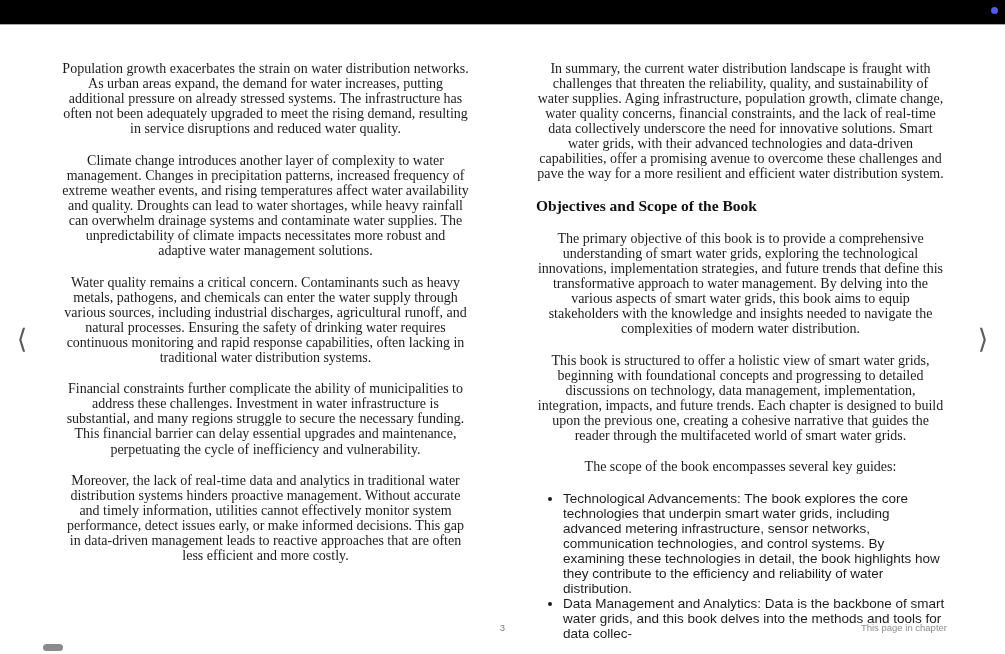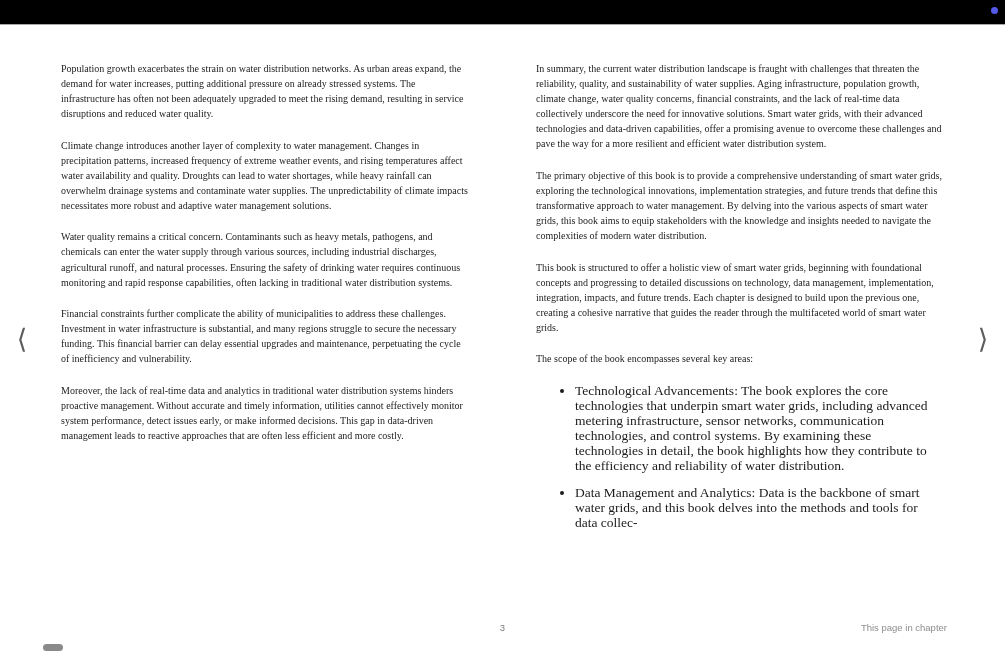--- a/index.html
+++ b/index.html
@@ -24,35 +24,35 @@
     background:var(--notification-dot);
   }
 
   .reading{
     position:absolute;top:61px;left:61px;width:883px;
     display:flex;gap:66px;
   }
   .col{flex:0 0 409px;width:409px;}
   .body-par{
     font-family:"Liberation Serif",serif;
-    font-size:10px;line-height:15.05px;color:var(--body-text);
-    margin:0 0 16.5px 0;text-align:left;
+    font-size:14px;line-height:15.05px;color:var(--body-text);
+    margin:0 0 16.5px 0;text-align:center;
   }
   .section-heading{
     font-family:"Liberation Serif",serif;
     font-size:15.5px;line-height:16px;font-weight:bold;color:#111;
     margin:0 0 17px 0;
   }
   ul.scope-list{
     margin:0;padding:0 0 0 27px;list-style:disc outside;
   }
   ul.scope-list li{
-    font-family:Liberation Serif, serif;
+    font-family:Liberation Sans, sans-serif;
     font-size:13.5px;line-height:15.05px;color:var(--body-text);
-    margin:12px;
+    margin:0;
   }
 
   .nav-btn{
     position:absolute;top:316px;width:28px;height:44px;
     background:transparent;border:none;cursor:pointer;
     display:flex;align-items:center;justify-content:center;
     font-family:"DejaVu Sans",sans-serif;font-size:27px;line-height:1;
     color:var(--nav-chevron);padding:0;
   }
   .nav-prev{left:8px;}
@@ -82,23 +82,24 @@
   <div class="col">
     <p class="body-par">Population growth exacerbates the strain on water distribution networks. As urban areas expand, the demand for water increases, putting additional pressure on already stressed systems. The infrastructure has often not been adequately upgraded to meet the rising demand, resulting in service disruptions and reduced water quality.</p>
     <p class="body-par">Climate change introduces another layer of complexity to water management. Changes in precipitation patterns, increased frequency of extreme weather events, and rising temperatures affect water availability and quality. Droughts can lead to water shortages, while heavy rainfall can overwhelm drainage systems and contaminate water supplies. The unpredictability of climate impacts necessitates more robust and adaptive water management solutions.</p>
     <p class="body-par">Water quality remains a critical concern. Contaminants such as heavy metals, pathogens, and chemicals can enter the water supply through various sources, including industrial discharges, agricultural runoff, and natural processes. Ensuring the safety of drinking water requires continuous monitoring and rapid response capabilities, often lacking in traditional water distribution systems.</p>
     <p class="body-par">Financial constraints further complicate the ability of municipalities to address these challenges. Investment in water infrastructure is substantial, and many regions struggle to secure the necessary funding. This financial barrier can delay essential upgrades and maintenance, perpetuating the cycle of inefficiency and vulnerability.</p>
     <p class="body-par">Moreover, the lack of real-time data and analytics in traditional water distribution systems hinders proactive management. Without accurate and timely information, utilities cannot effectively monitor system performance, detect issues early, or make informed decisions. This gap in data-driven management leads to reactive approaches that are often less efficient and more costly.</p>
   </div>
 
   <div class="col">
     <p class="body-par">In summary, the current water distribution landscape is fraught with challenges that threaten the reliability, quality, and sustainability of water supplies. Aging infrastructure, population growth, climate change, water quality concerns, financial constraints, and the lack of real-time data collectively underscore the need for innovative solutions. Smart water grids, with their advanced technologies and data-driven capabilities, offer a promising avenue to overcome these challenges and pave the way for a more resilient and efficient water distribution system.</p>
+    <h2 class="section-heading">Objectives and Scope of the Book</h2>
     <p class="body-par">The primary objective of this book is to provide a comprehensive understanding of smart water grids, exploring the technological innovations, implementation strategies, and future trends that define this transformative approach to water management. By delving into the various aspects of smart water grids, this book aims to equip stakeholders with the knowledge and insights needed to navigate the complexities of modern water distribution.</p>
     <p class="body-par">This book is structured to offer a holistic view of smart water grids, beginning with foundational concepts and progressing to detailed discussions on technology, data management, implementation, integration, impacts, and future trends. Each chapter is designed to build upon the previous one, creating a cohesive narrative that guides the reader through the multifaceted world of smart water grids.</p>
-    <p class="body-par">The scope of the book encompasses several key areas:</p>
+    <p class="body-par">The scope of the book encompasses several key guides:</p>
     <ul class="scope-list">
       <li>Technological Advancements: The book explores the core technologies that underpin smart water grids, including advanced metering infrastructure, sensor networks, communication technologies, and control systems. By examining these technologies in detail, the book highlights how they contribute to the efficiency and reliability of water distribution.</li>
       <li>Data Management and Analytics: Data is the backbone of smart water grids, and this book delves into the methods and tools for data collec-</li>
     </ul>
   </div>
 </div>
 
 <button class="nav-btn nav-prev">
   <span>⟨</span>
 </button>

